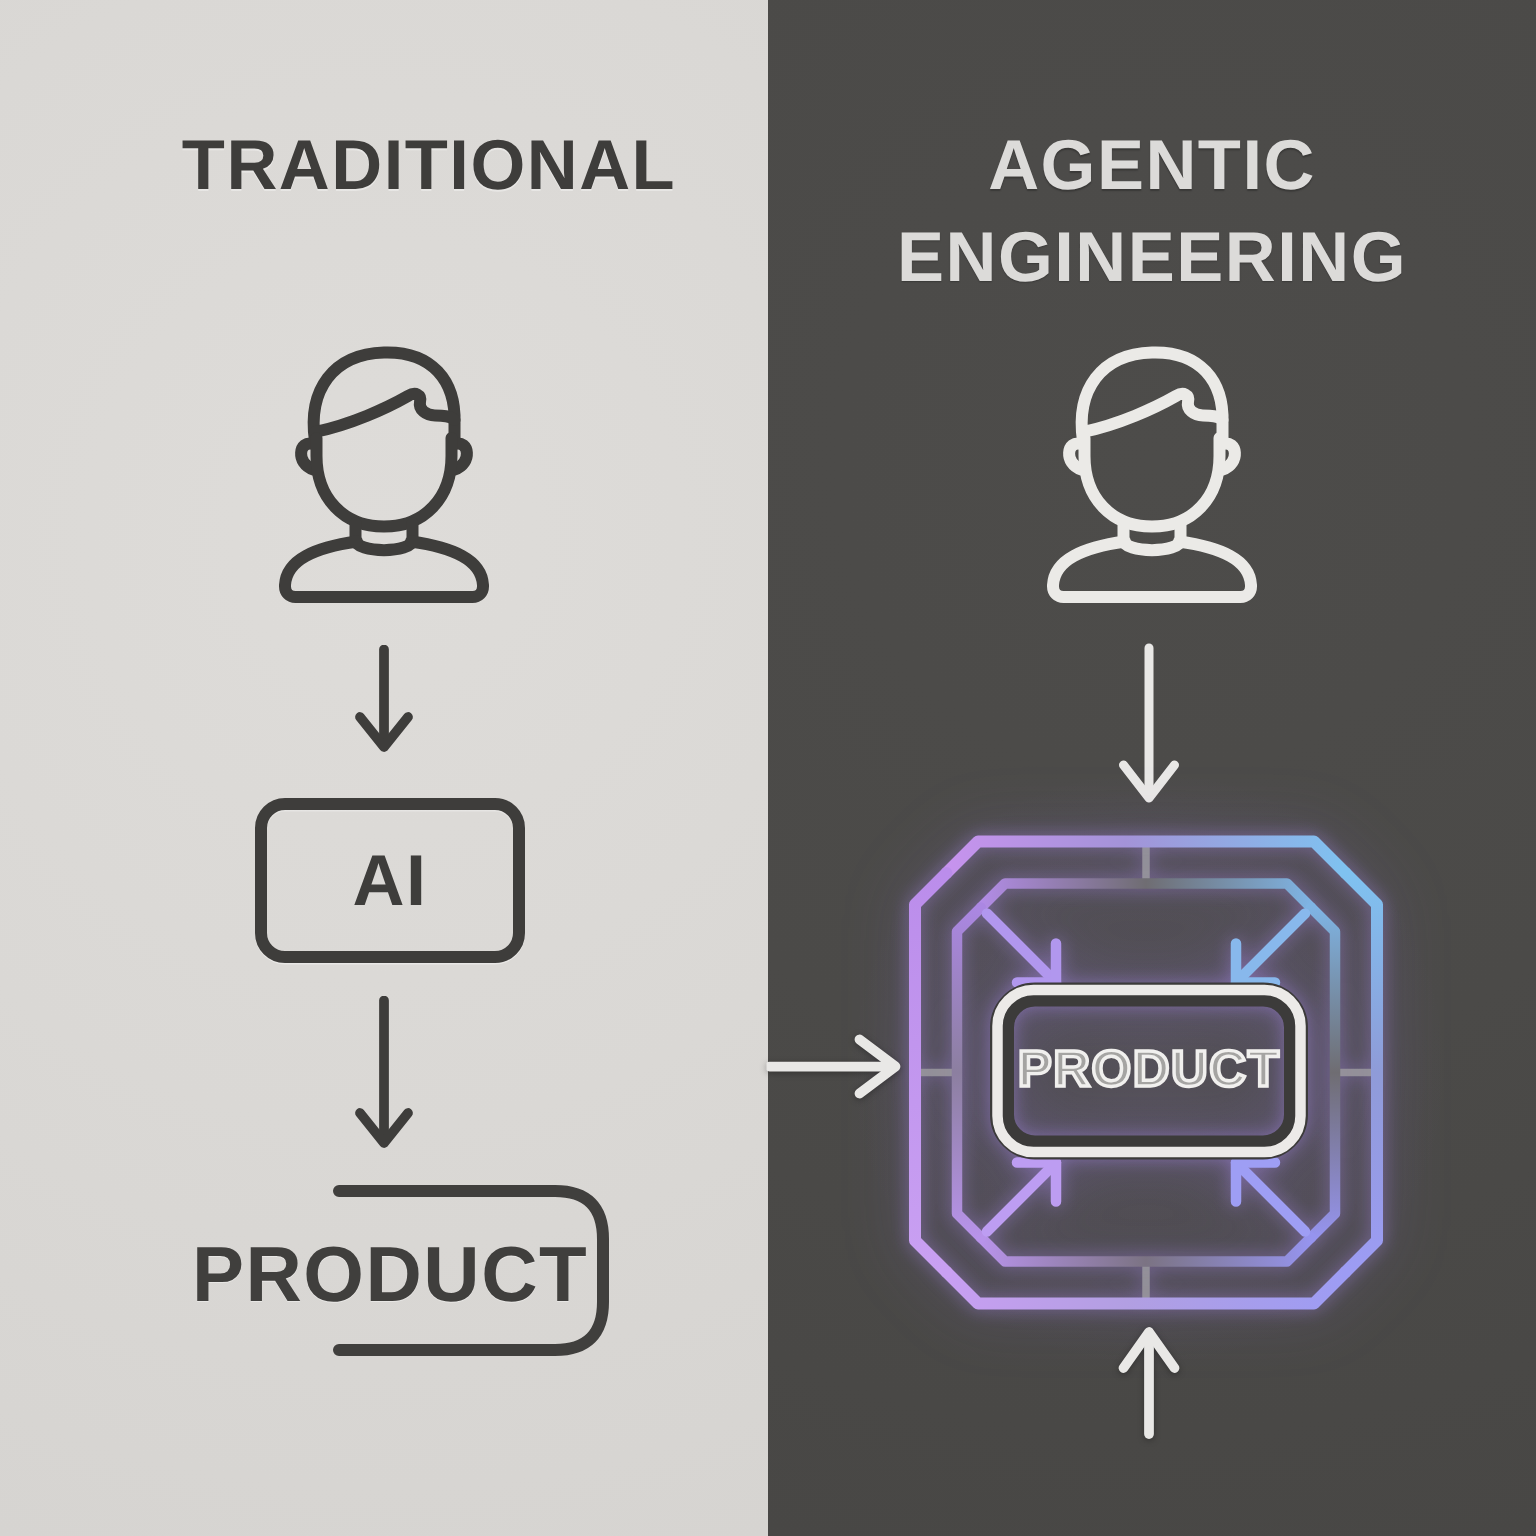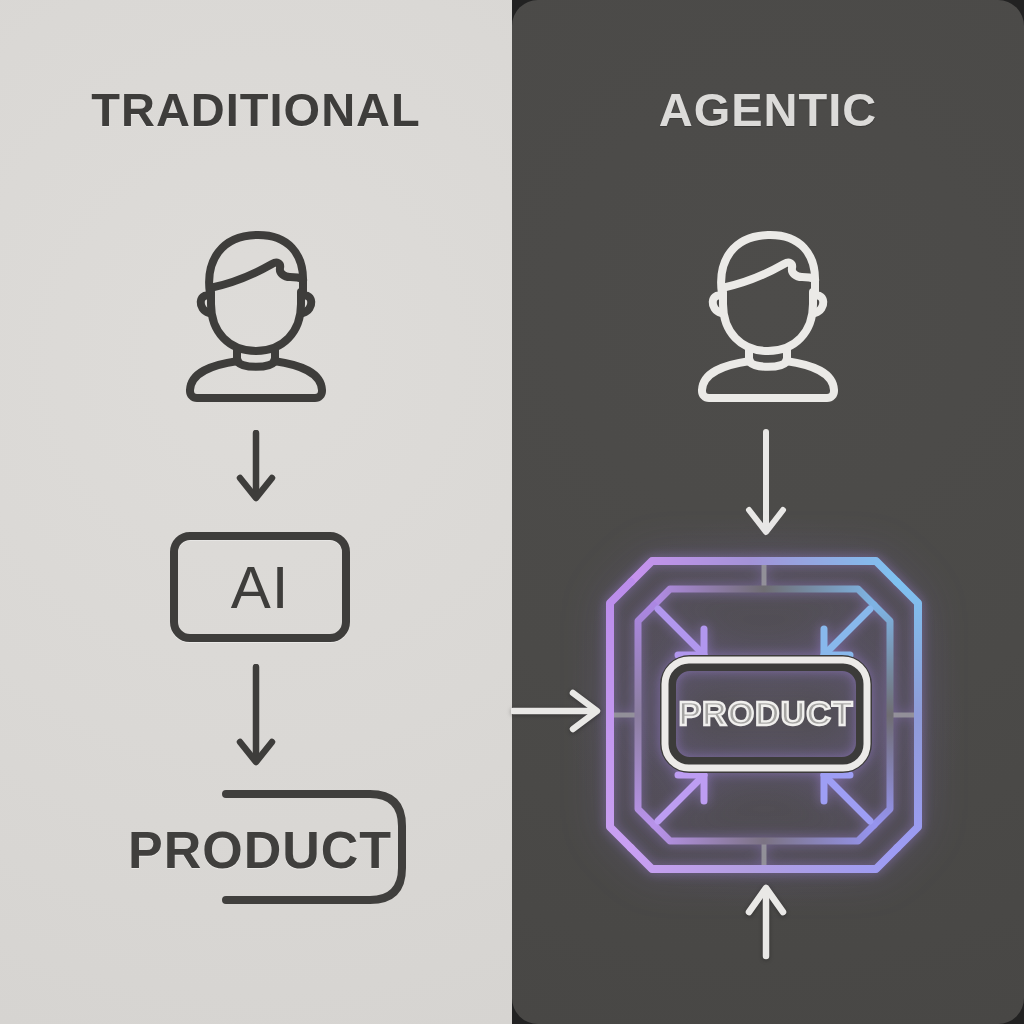--- a/index.html
+++ b/index.html
@@ -2,45 +2,45 @@
 <html><head>
 <meta charset="utf-8">
 <style>
   html,body{margin:0;padding:0;background:#222;}
   .canvas{
     position:relative;width:1024px;height:1024px;overflow:hidden;
     font-family:"Liberation Sans", sans-serif;
   }
   .panel{position:absolute;top:0;width:512px;height:1024px;}
   .panel.left{left:0;background:radial-gradient(circle at 50% 35%, #dedcd9 0%, #dad8d5 55%, #d6d4d1 100%);}
-  .panel.right{left:512px;background:radial-gradient(circle at 50% 30%, #4d4c4a 0%, #4b4a48 55%, #484745 100%);border-radius:26px;}
+  .panel.right{left:512px;background:radial-gradient(circle at 50% 30%, #4d4c4a 0%, #4b4a48 55%, #484745 100%);}
   .panel.right::after{
     content:"";position:absolute;left:0;top:440px;width:512px;height:560px;pointer-events:none;
     background:radial-gradient(circle 280px at 254px 272px, rgba(167,139,240,0.10), rgba(167,139,240,0.0) 72%);
   }
 
   .title{position:absolute;top:48px;left:0;width:512px;text-align:center;
          font-weight:700;font-size:47px;line-height:61px;letter-spacing:1px;}
   .title .line{display:block;}
-  .title.dark{color:#3e3d3b;text-shadow:0 1px 0 rgba(255,255,255,0.35);}
+  .title.dark{color:#3e3d3b;text-shadow:0 1px 0 rgba(255,255,255,0.35);margin-left:30px;}
   .title.light{color:#dcdbd9;text-shadow:0 1px 1px rgba(0,0,0,0.25);}
 
   svg{display:block;}
   .abs{position:absolute;}
 
   
   .person-left{left:176px;top:220px;}
   .arrow-l1{left:234px;top:430px;}
   .ai-box{
     left:170px;top:532px;width:180px;height:110px;box-sizing:border-box;
     border:8px solid #3e3d3b;border-radius:20px;
     display:flex;align-items:center;justify-content:center;
     box-shadow:0 1px 0 rgba(255,255,255,0.4), inset 0 1px 0 rgba(255,255,255,0.3);
   }
-  .ai-label{font-weight:400;font-size:60px;color:#3e3d3b;letter-spacing:1px;}
+  .ai-label{font-weight:700;font-size:48px;color:#3e3d3b;letter-spacing:1px;}
   .arrow-l2{left:234px;top:664px;}
   .product-open-box{left:212px;top:784px;}
   .product-label-left{
     left:128px;top:820px;width:256px;text-align:center;
     font-weight:700;font-size:52px;color:#403f3d;letter-spacing:1px;
     text-shadow:0 1px 0 rgba(255,255,255,0.4);
   }
 
   
   .person-right{left:688px;top:220px;}
@@ -95,20 +95,21 @@
       <path d="M 14 10 H 158 Q 190 10 190 42 V 84 Q 190 116 158 116 H 14"></path>
     </svg>
     <div class="abs product-label-left">PRODUCT</div>
 
   </section>
 
   <section class="panel right">
 
     <h1 class="title light">
       <span class="line">AGENTIC</span>
+      <span class="line">ENGINEERING</span>
     </h1>
   </section>
 
   <svg class="abs person-right" width="160" height="185" viewBox="0 0 160 185" fill="none" stroke="#ebeae7" stroke-width="8" stroke-linecap="round" stroke-linejoin="round">
     <path d="M 34 74 C 29 40 46 16 80 15 C 112 14 128 34 127 62 L 127 72"></path>
     <path d="M 34 68 C 58 63 82 52 96 44 C 101 41 105 43 104 48 C 103 53 108 57 114 57 C 119 57 124 57 127 60"></path>
     <path d="M 33 76 C 23 73 21 89 33 93"></path>
     <path d="M 127 76 C 137 73 139 89 127 93"></path>
     <path d="M 35 72 L 35 84 C 35 112 53 131 80 131 C 107 131 125 112 125 84 L 125 72"></path>
     <path d="M 61 129 L 61 140 C 61 149 99 149 99 140 L 99 129"></path>

